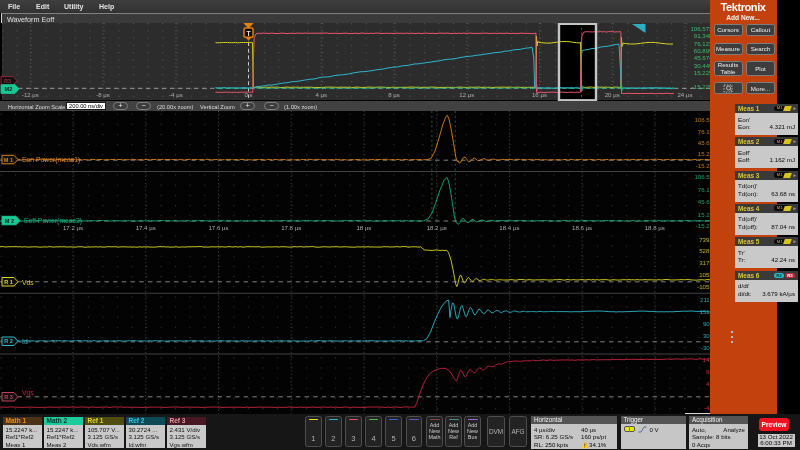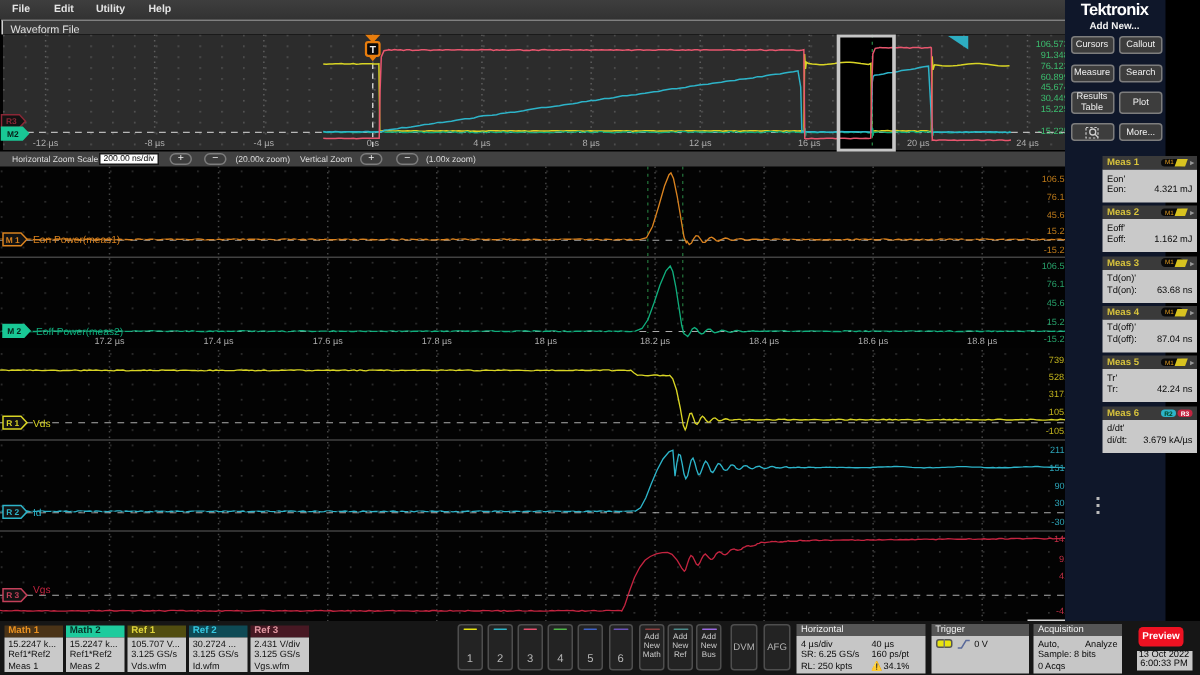--- a/index.html
+++ b/index.html
@@ -14,21 +14,21 @@
 </style></head><body>
 
 <div class="abs" style="left:0;top:0;width:733px;height:13px;background:linear-gradient(#3e3e3e,#323232);color:#e4e4e4;font-size:7px;font-weight:bold">
 <span class="abs" style="left:8px;top:3px">File</span>
     <span class="abs" style="left:36px;top:3px">Edit</span>
     <span class="abs" style="left:64px;top:3px">Utility</span>
     <span class="abs" style="left:99px;top:3px">Help</span>
 </div>
 
 <div class="abs" style="left:1px;top:13px;width:732px;height:10px;background:#3a3a3a;border-top:1px solid #808080;border-left:1.5px solid #d0d0d0">
-<span class="abs" style="left:5px;top:1px;font-size:7.2px;color:#e0e0e0">Waveform File</span>
+<span class="abs" style="left:5px;top:1px;font-size:7.2px;color:#e0e0e0">Waveform Eoff</span>
 </div>
 <svg width="733" height="391" viewBox="0 23 733 391" style="position:absolute;left:0;top:23px">
 <defs>
 <pattern id="dov" width="14.546" height="7.27" patternUnits="userSpaceOnUse" x="2" y="23">
         <rect width="1.1" height="1.1" fill="#545454"></rect>
       </pattern>
 <pattern id="dsl" width="14.546" height="10.15" patternUnits="userSpaceOnUse" x="0.5" y="2">
         <rect width="1.1" height="1.1" fill="#343434"></rect>
       </pattern>
 </defs>
@@ -182,21 +182,21 @@
  <span class="abs" style="left:200px;top:3px">Vertical Zoom</span>
  <span class="abs btn" style="left:240px;top:1px;width:15px;height:8px;font-size:7px;border-radius:4px">+</span>
  <span class="abs btn" style="left:264px;top:1px;width:15px;height:8px;font-size:7px;border-radius:4px">−</span>
  <span class="abs" style="left:284px;top:3px">(1.00x zoom)</span>
  <span class="abs" style="left:722.5px;top:1.5px;font-size:8px;color:#c8c8c8">×</span>
 </div>
 
 <div class="abs" style="left:728.5px;top:23px;width:3px;height:391px;background:#8a8a8a"></div>
 <div class="abs" style="left:685px;top:412.8px;width:45px;height:2.6px;background:#d5d5d5"></div>
 
-<div class="abs" style="left:710px;top:0;width:67px;height:450px;background:#0f172a">
+<div class="abs" style="left:710px;top:0;width:67px;height:450px;background:#c2410c">
  <div class="abs" style="left:1px;top:1px;width:64px;text-align:center;color:#fff;font-size:11px;font-weight:bold;letter-spacing:-0.4px">Tektronix</div>
  <div class="abs" style="left:0;top:14px;width:66px;text-align:center;color:#f2f2f2;font-size:6.6px;font-weight:bold">Add New...</div>
  <div class="abs btn" style="left:3.5px;top:24px;width:29px;height:11.5px;font-size:6.2px">Cursors</div>
  <div class="abs btn" style="left:36px;top:24px;width:29px;height:11.5px;font-size:6.2px">Callout</div>
  <div class="abs btn" style="left:3.5px;top:43px;width:29px;height:11.5px;font-size:6.2px">Measure</div>
  <div class="abs btn" style="left:36px;top:43px;width:29px;height:11.5px;font-size:6.2px">Search</div>
  <div class="abs btn" style="left:3.5px;top:61px;width:29px;height:15px;font-size:6.2px;line-height:6.8px">Results<br>Table</div>
  <div class="abs btn" style="left:36px;top:61px;width:29px;height:15px;font-size:6.2px">Plot</div>
  <div class="abs btn" style="left:3.5px;top:82px;width:29px;height:12px">
       <svg width="11" height="9">

